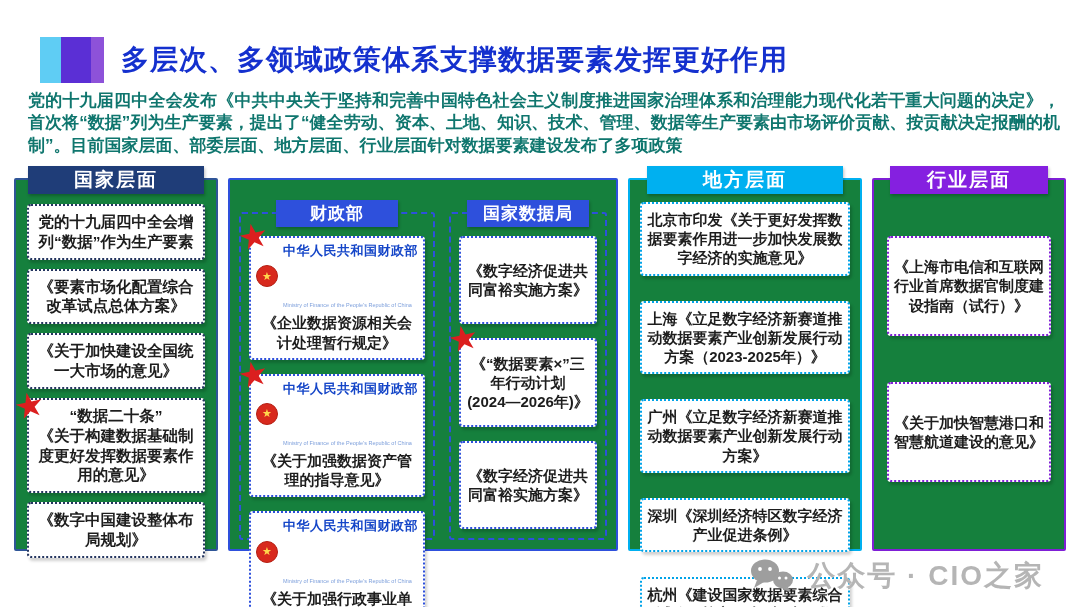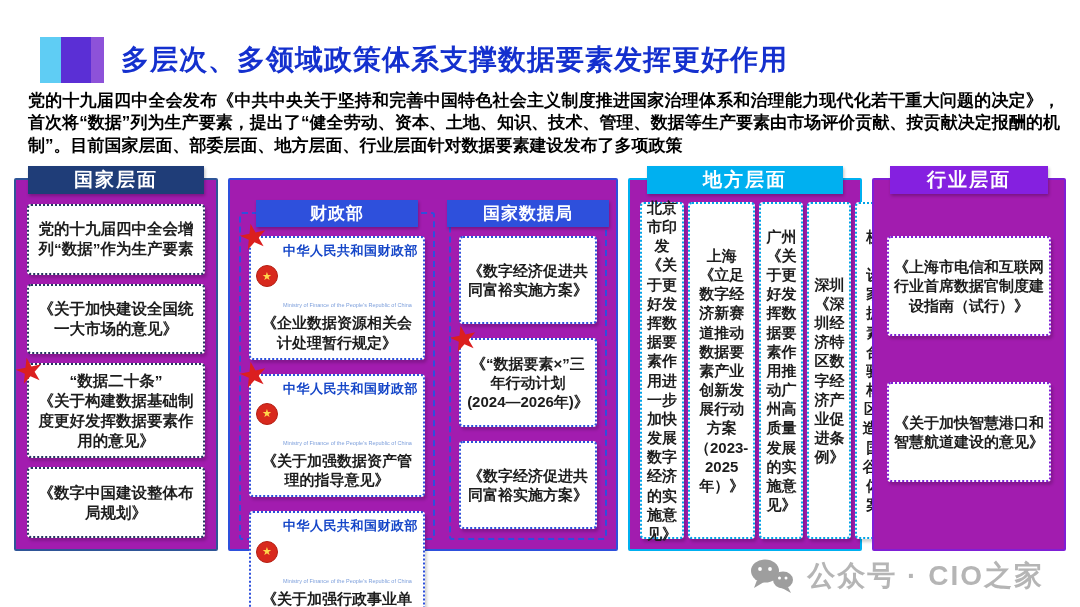--- a/index.html
+++ b/index.html
@@ -7,25 +7,25 @@
   body { position:relative; }
 
   
   .title-row { position:absolute; left:40px; top:37px; display:flex; align-items:center; height:46px; }
   .bullet { display:flex; height:46px; }
   .bullet .b1 { width:21px; background:#5FCDF4; }
   .bullet .b2 { width:30px; background:#5B2FD5; }
   .bullet .b3 { width:13px; background:#8D52D9; }
   .page-title { margin-left:17px; font-size:28px; font-weight:bold; color:#1430CE; letter-spacing:1px; white-space:nowrap; }
 
-  .intro { position:absolute; left:28px; top:90px; width:1032px; font-size:17px; font-weight:600; color:#000000; line-height:1.32; text-align:justify; }
+  .intro { position:absolute; left:28px; top:90px; width:1032px; font-size:17px; font-weight:600; color:#0f766e; line-height:1.32; text-align:justify; }
 
   
   .columns { position:absolute; left:14px; top:165px; width:1052px; height:386px; display:flex; gap:10px; }
-  .col { position:relative; margin-top:13px; height:373px; border-radius:2px; background:#a21caf; }
+  .col { position:relative; margin-top:13px; height:373px; border-radius:2px; background:#15803d; }
   .col-header { position:absolute; top:-14px; left:50%; transform:translateX(-50%); height:28px; display:flex; align-items:center; justify-content:center; color:#fff; font-size:19px; font-weight:bold; letter-spacing:2px; box-shadow:1px 2px 3px rgba(0,0,0,.25); z-index:2; white-space:nowrap; }
 
   .col-national { width:204px; border:2.5px solid #2F5597; }
   .col-national .col-header { width:176px; background:#1F3D78; }
   .col-ministry { width:390px; border:2.5px solid #2E50DC; }
   .col-ministry .col-header { width:352px; background:#2E50DC; }
   .col-local { width:234px; border:2.5px solid #00B0F0; }
   .col-local .col-header { width:196px; background:#00B0F0; }
   .col-industry { width:194px; border:2.5px solid #7F1FD6; }
   .col-industry .col-header { width:158px; background:#8520E0; }
@@ -33,31 +33,31 @@
   .box { position:relative; background:#fff; border-radius:4px; display:flex; flex-direction:column; align-items:center; justify-content:center; text-align:center; padding:6px 5px; box-shadow:2px 3px 3px rgba(0,0,0,.18); }
   .policy-text { font-size:15.5px; font-weight:600; color:#1d1d1d; line-height:1.28; white-space:pre-line; }
 
   .col-national .col-body { height:100%; display:flex; flex-direction:column; gap:9px; padding:24px 11px 11px; }
   .col-national .box { border:2px dotted #24355F; flex:1; }
   .col-national .box.tall { flex:1.45; }
 
   
   .sub-row { height:100%; display:flex; gap:14px; padding:32px 9px 9px; }
   .sub-panel { position:relative; flex:1; border:2px dashed #2E50DC; border-radius:3px; display:flex; flex-direction:column; gap:14px; padding:22px 8px 9px; }
-  .sub-header { position:absolute; top:-14px; left:50%; transform:translateX(-50%); width:162px; height:27px; background:#2E50DC; color:#fff; font-size:17px; font-weight:bold; letter-spacing:1px; display:flex; align-items:center; justify-content:center; box-shadow:1px 2px 3px rgba(0,0,0,.25); }
+  .sub-header { position:absolute; top:-14px; left:50%; transform:translateX(-50%); width:122px; height:27px; background:#2E50DC; color:#fff; font-size:17px; font-weight:bold; letter-spacing:1px; display:flex; align-items:center; justify-content:center; box-shadow:1px 2px 3px rgba(0,0,0,.25); }
   .sub-panel .box { border:2px dotted #2E50DC; flex:1; }
   .sub-panel .policy-text { font-size:15px; }
 
   .mof-logo { display:flex; align-items:center; gap:5px; margin-bottom:5px; }
   .mof-emblem { width:22px; height:22px; border-radius:50%; background:#D8291D; border:1px solid #B51F14; display:flex; align-items:center; justify-content:center; color:#FFD84D; font-size:11px; line-height:1; }
   .mof-text { display:flex; flex-direction:column; align-items:flex-start; line-height:1.1;gap:44px; }
   .mof-cn { font-size:13px; font-weight:bold; color:#1546C8; letter-spacing:.5px; white-space:nowrap; }
   .mof-en { font-size:5.5px; color:#7D9FDB; white-space:nowrap; }
 
-  .col-local .col-body { height:100%; display:flex; flex-direction:row; gap:4px; padding:22px 10px 10px; }
+  .col-local .col-body { height:100%; display:flex; flex-direction:column; gap:25px; padding:22px 10px 10px; }
   .col-local .box { border:2px dotted #00A3E8; flex:1; }
   .col-local .box.short { flex:.72; }
   .col-local .policy-text { font-size:15px; }
 
   .col-industry .col-body { height:100%; display:flex; flex-direction:column; padding:56px 13px 26px; gap:46px; }
   .col-industry .box { border:2px dotted #7F1FD6; height:100px; }
   .col-industry .policy-text { font-size:15px; }
 
   
   .star { position:absolute; top:-19px; left:-13px; font-size:34px; color:#DB1F1F; line-height:1; transform:rotate(-12deg); z-index:3; }
@@ -81,20 +81,23 @@
 
 <div class="intro">党的十九届四中全会发布《中共中央关于坚持和完善中国特色社会主义制度推进国家治理体系和治理能力现代化若干重大问题的决定》，首次将“数据”列为生产要素，提出了“健全劳动、资本、土地、知识、技术、管理、数据等生产要素由市场评价贡献、按贡献决定报酬的机制”。目前国家层面、部委层面、地方层面、行业层面针对数据要素建设发布了多项政策</div>
 
 <div class="columns">
 
   <div class="col col-national">
     <div class="col-header">国家层面</div>
     <div class="col-body">
       <div class="box">
           <div class="policy-text">党的十九届四中全会增列“数据”作为生产要素</div>
+        </div>
+      <div class="box">
+          <div class="policy-text">《要素市场化配置综合改革试点总体方案》</div>
         </div>
       <div class="box">
           <div class="policy-text">《关于加快建设全国统一大市场的意见》</div>
         </div>
       <div class="box tall">
         <span class="star mid">★</span>
         <div class="policy-text">“数据二十条”
 《关于构建数据基础制度更好发挥数据要素作用的意见》</div>
       </div>
       <div class="box">
@@ -166,21 +169,21 @@
   <div class="col col-local">
     <div class="col-header">地方层面</div>
     <div class="col-body">
       <div class="box">
           <div class="policy-text">北京市印发《关于更好发挥数据要素作用进一步加快发展数字经济的实施意见》</div>
         </div>
       <div class="box">
           <div class="policy-text">上海《立足数字经济新赛道推动数据要素产业创新发展行动方案（2023-2025年）》</div>
         </div>
       <div class="box">
-          <div class="policy-text">广州《关于更好发挥数据要素作用推动广州高质量发展的实施意见》</div>
+          <div class="policy-text">广州《立足数字经济新赛道推动数据要素产业创新发展行动方案》</div>
         </div>
       <div class="box short">
           <div class="policy-text">深圳《深圳经济特区数字经济产业促进条例》</div>
         </div>
       <div class="box">
           <div class="policy-text">杭州《建设国家数据要素综合试验区核心区 打造“中国数谷”总体方案》</div>
         </div>
     </div>
   </div>
 

